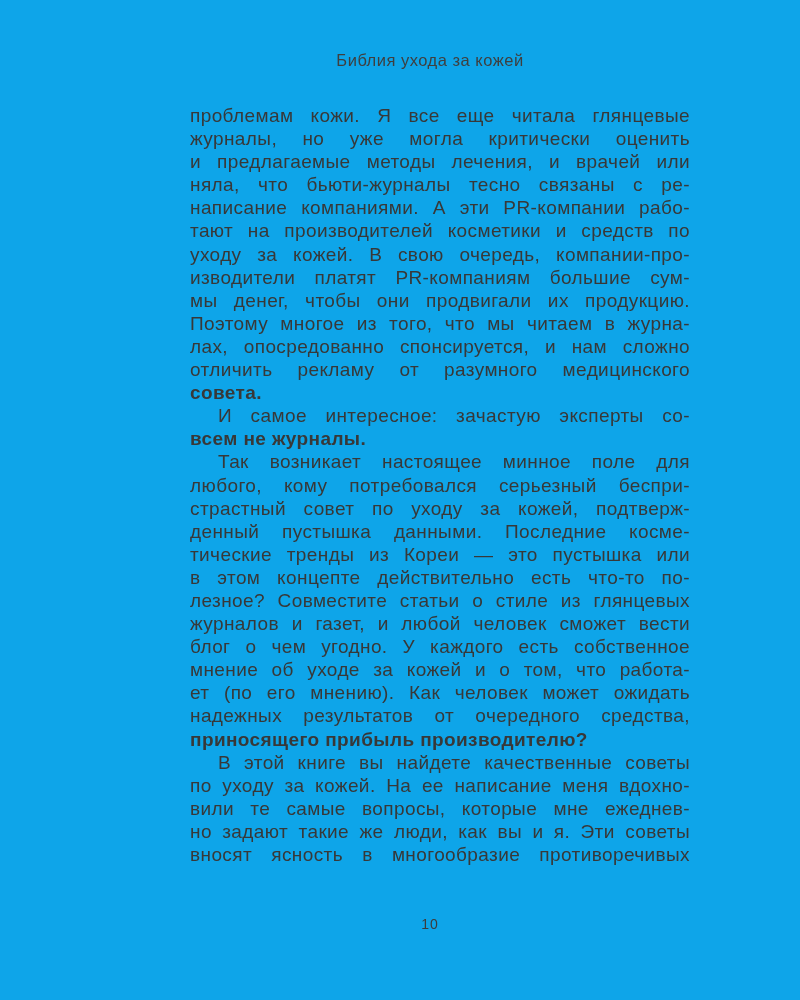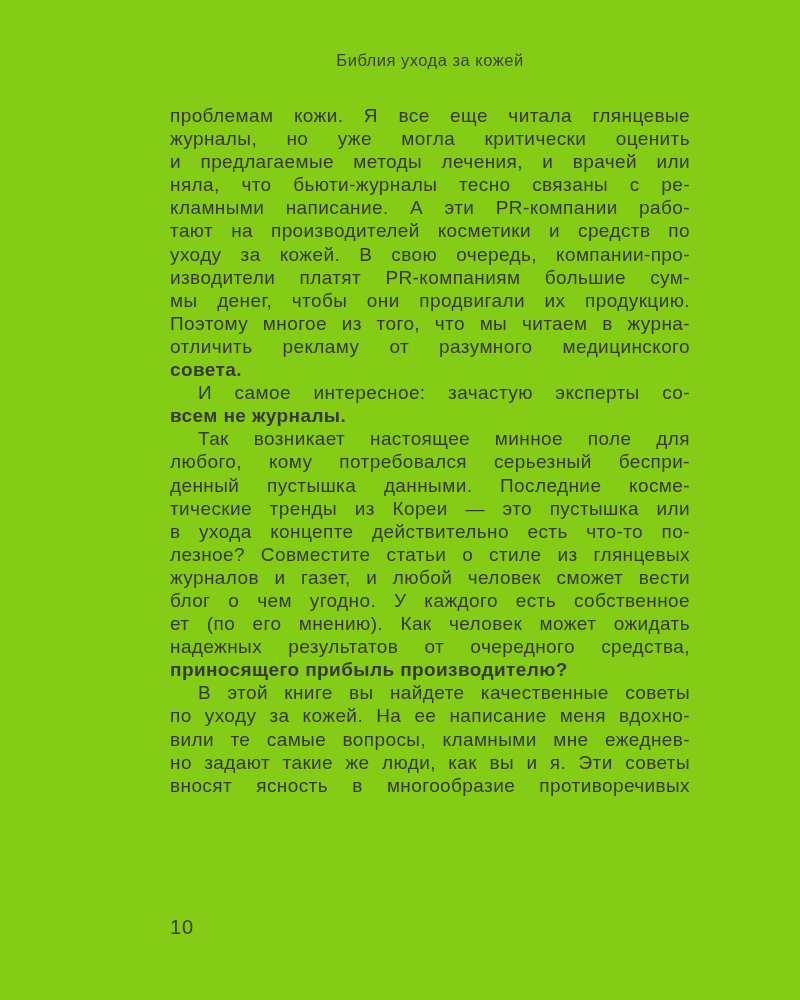--- a/index.html
+++ b/index.html
@@ -4,21 +4,21 @@
 <style>
   html, body {
     margin: 0;
     padding: 0;
     background: #ffffff;
   }
   .page {
     position: relative;
     width: 800px;
     height: 1000px;
-    background: #84cc16;
+    background: #0ea5e9;
     font-family: "Liberation Sans", "DejaVu Sans", sans-serif;
     color: #383838;
     overflow: hidden;
   }
   .running-header {
     position: absolute;
     top: 51px;
     left: 170px;
     width: 520px;
     text-align: center;
@@ -33,71 +33,76 @@
     width: 520px;
     font-size: 19px;
     line-height: 23.1px;
     letter-spacing: 0.4px;
     color: #383838;
   }
   .line {
     text-align: justify;
     text-align-last: justify;
     white-space: normal;
+    margin-left: 20px;
   }
   .line.end {
     text-align-last: left;
     font-weight: bold;
   }
   .line.indent {
     padding-left: 28px;
   }
   .page-number {
     position: absolute;
     top: 916px;
     left: 170px;
     width: 520px;
-    font-size: 20px;
+    text-align: center;
+    font-size: 14px;
     letter-spacing: 1px;
     color: #3c3c3c;
   }
 </style>
 </head>
 <body>
 
 <div class="page">
   <div class="running-header">Библия ухода за кожей</div>
 
   <div class="body-text">
       <div class="line">проблемам кожи. Я все еще читала глянцевые</div>
       <div class="line">журналы, но уже могла критически оценить</div>
       <div class="line">и предлагаемые методы лечения, и врачей или</div>
       <div class="line">няла, что бьюти-журналы тесно связаны с ре-</div>
-      <div class="line">кламными написание. А эти PR-компании рабо-</div>
+      <div class="line">написание компаниями. А эти PR-компании рабо-</div>
       <div class="line">тают на производителей косметики и средств по</div>
       <div class="line">уходу за кожей. В свою очередь, компании-про-</div>
       <div class="line">изводители платят PR-компаниям большие сум-</div>
       <div class="line">мы денег, чтобы они продвигали их продукцию.</div>
       <div class="line">Поэтому многое из того, что мы читаем в журна-</div>
+      <div class="line">лах, опосредованно спонсируется, и нам сложно</div>
       <div class="line">отличить рекламу от разумного медицинского</div>
       <div class="line end">совета.</div>
       <div class="line indent">И самое интересное: зачастую эксперты со-</div>
       <div class="line end">всем не журналы.</div>
       <div class="line indent">Так возникает настоящее минное поле для</div>
       <div class="line">любого, кому потребовался серьезный беспри-</div>
+      <div class="line">страстный совет по уходу за кожей, подтверж-</div>
       <div class="line">денный пустышка данными. Последние косме-</div>
       <div class="line">тические тренды из Кореи — это пустышка или</div>
-      <div class="line">в ухода концепте действительно есть что-то по-</div>
+      <div class="line">в этом концепте действительно есть что-то по-</div>
       <div class="line">лезное? Совместите статьи о стиле из глянцевых</div>
       <div class="line">журналов и газет, и любой человек сможет вести</div>
       <div class="line">блог о чем угодно. У каждого есть собственное</div>
+      <div class="line">мнение об уходе за кожей и о том, что работа-</div>
       <div class="line">ет (по его мнению). Как человек может ожидать</div>
       <div class="line">надежных результатов от очередного средства,</div>
       <div class="line end">приносящего прибыль производителю?</div>
       <div class="line indent">В этой книге вы найдете качественные советы</div>
       <div class="line">по уходу за кожей. На ее написание меня вдохно-</div>
-      <div class="line">вили те самые вопросы, кламными мне ежеднев-</div>
+      <div class="line">вили те самые вопросы, которые мне ежеднев-</div>
       <div class="line">но задают такие же люди, как вы и я. Эти советы</div>
       <div class="line">вносят ясность в многообразие противоречивых</div>
     </div>
 
   <div class="page-number">10</div>
 </div>
 
 </body></html>

